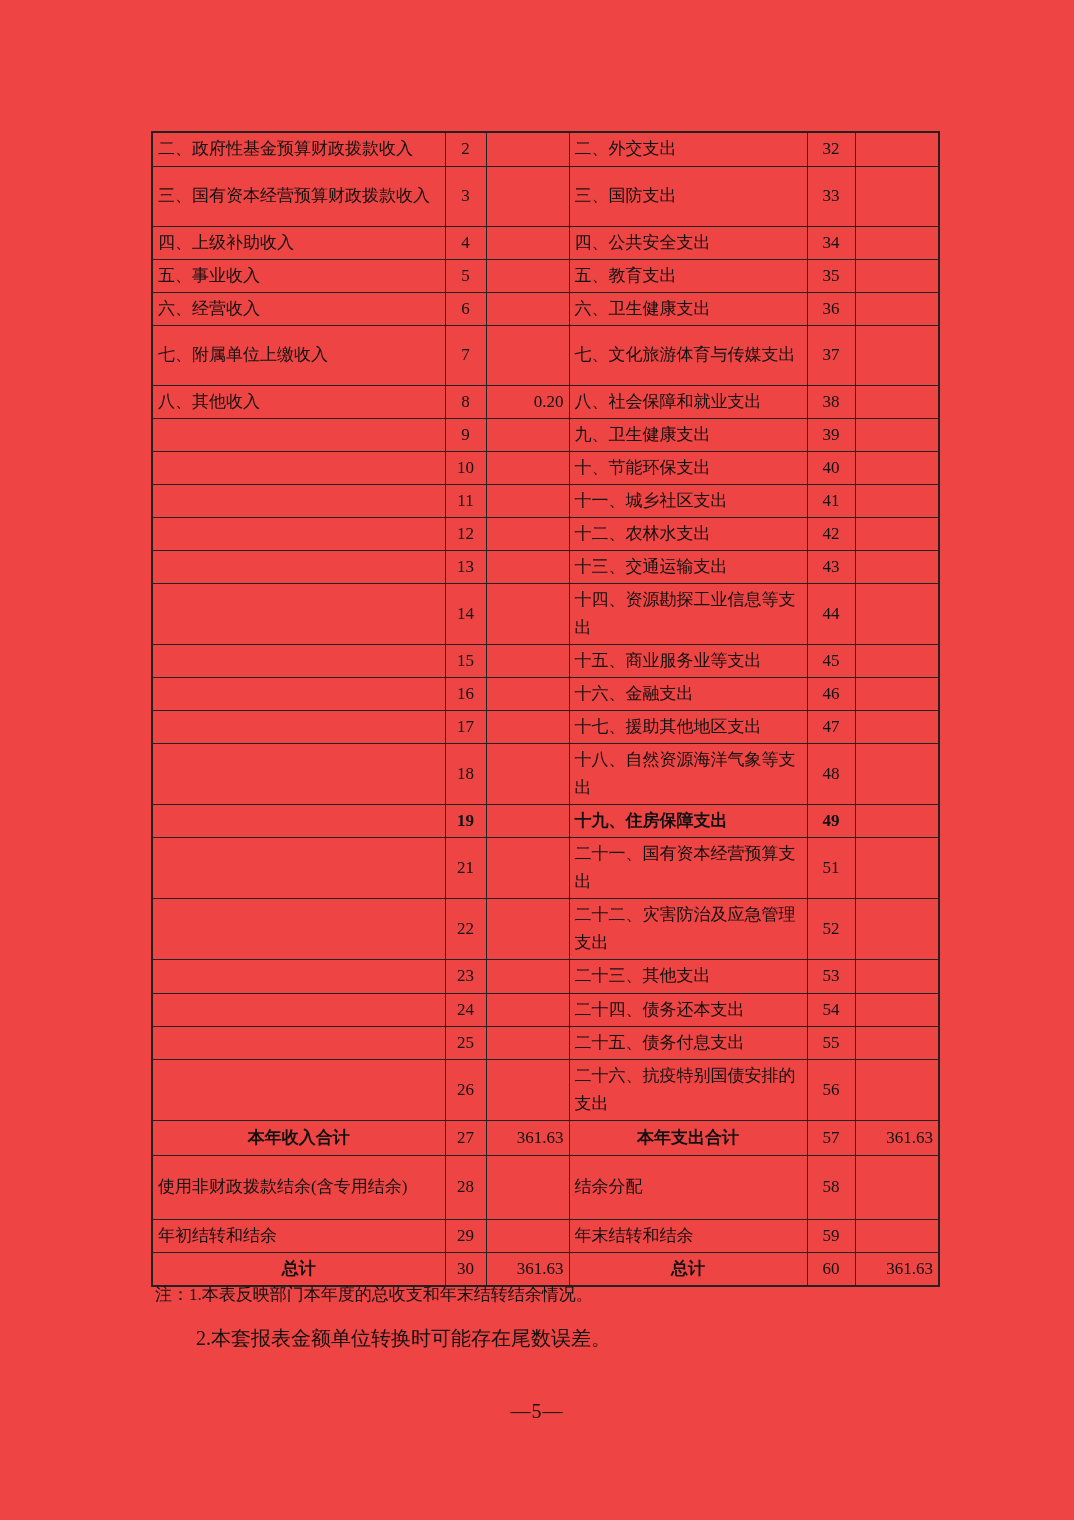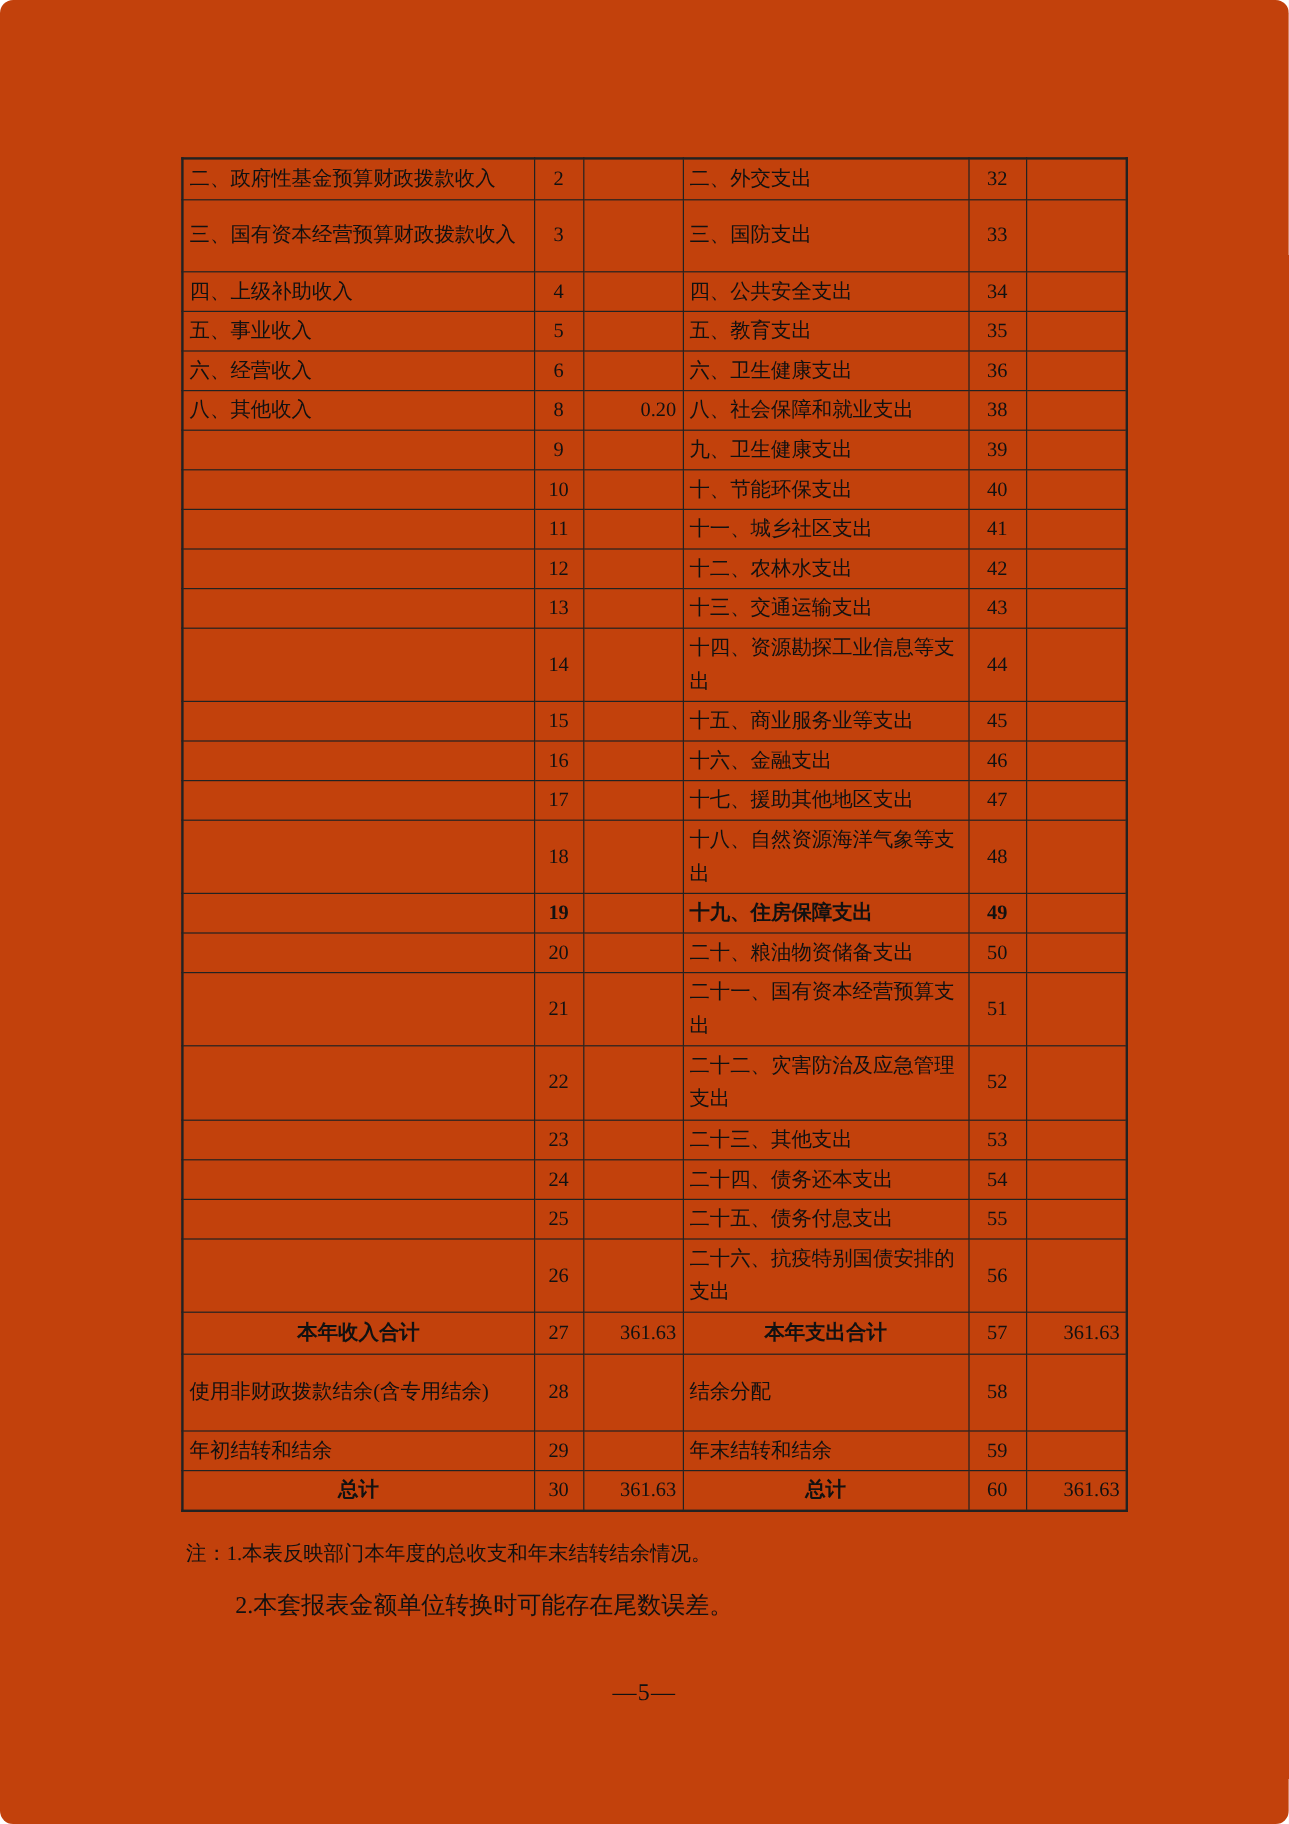--- a/index.html
+++ b/index.html
@@ -4,24 +4,23 @@
 <style>
   html, body {
     margin: 0;
     padding: 0;
     background: #ffffff;
   }
   .sheet {
     position: relative;
     width: 1074px;
     height: 1520px;
-    background: #c2410c;
+    background: #ef4444;
     font-family: "Liberation Serif", "DejaVu Serif", serif;
     color: #111111;
-    border-radius: 11px;
   }
   table.budget {
     position: absolute;
     left: 151px;
     top: 131px;
     width: 787px;
     border-collapse: collapse;
     table-layout: fixed;
     border: 2px solid #222222;
   }
@@ -110,20 +109,28 @@
           <td class="amt"></td>
         </tr>
         <tr style="height: 30px;">
           <td class="lbl">六、经营收入</td>
           <td class="num">6</td>
           <td class="amt"></td>
           <td class="lbl">六、卫生健康支出</td>
           <td class="num">36</td>
           <td class="amt"></td>
         </tr>
+        <tr style="height: 60px;">
+          <td class="lbl">七、附属单位上缴收入</td>
+          <td class="num">7</td>
+          <td class="amt"></td>
+          <td class="lbl">七、文化旅游体育与传媒支出</td>
+          <td class="num">37</td>
+          <td class="amt"></td>
+        </tr>
         <tr style="height: 33px;">
           <td class="lbl">八、其他收入</td>
           <td class="num">8</td>
           <td class="amt">0.20</td>
           <td class="lbl">八、社会保障和就业支出</td>
           <td class="num">38</td>
           <td class="amt"></td>
         </tr>
         <tr style="height: 32px;">
           <td class="lbl"></td>
@@ -204,28 +211,20 @@
           <td class="lbl">十八、自然资源海洋气象等支出</td>
           <td class="num">48</td>
           <td class="amt"></td>
         </tr>
         <tr style="height: 31px; font-weight: bold;">
           <td class="lbl"></td>
           <td class="num">19</td>
           <td class="amt"></td>
           <td class="lbl">十九、住房保障支出</td>
           <td class="num">49</td>
-          <td class="amt"></td>
-        </tr>
-        <tr style="height: 31px;">
-          <td class="lbl"></td>
-          <td class="num">20</td>
-          <td class="amt"></td>
-          <td class="lbl">二十、粮油物资储备支出</td>
-          <td class="num">50</td>
           <td class="amt"></td>
         </tr>
         <tr style="height: 60px;">
           <td class="lbl"></td>
           <td class="num">21</td>
           <td class="amt"></td>
           <td class="lbl">二十一、国有资本经营预算支出</td>
           <td class="num">51</td>
           <td class="amt"></td>
         </tr>

